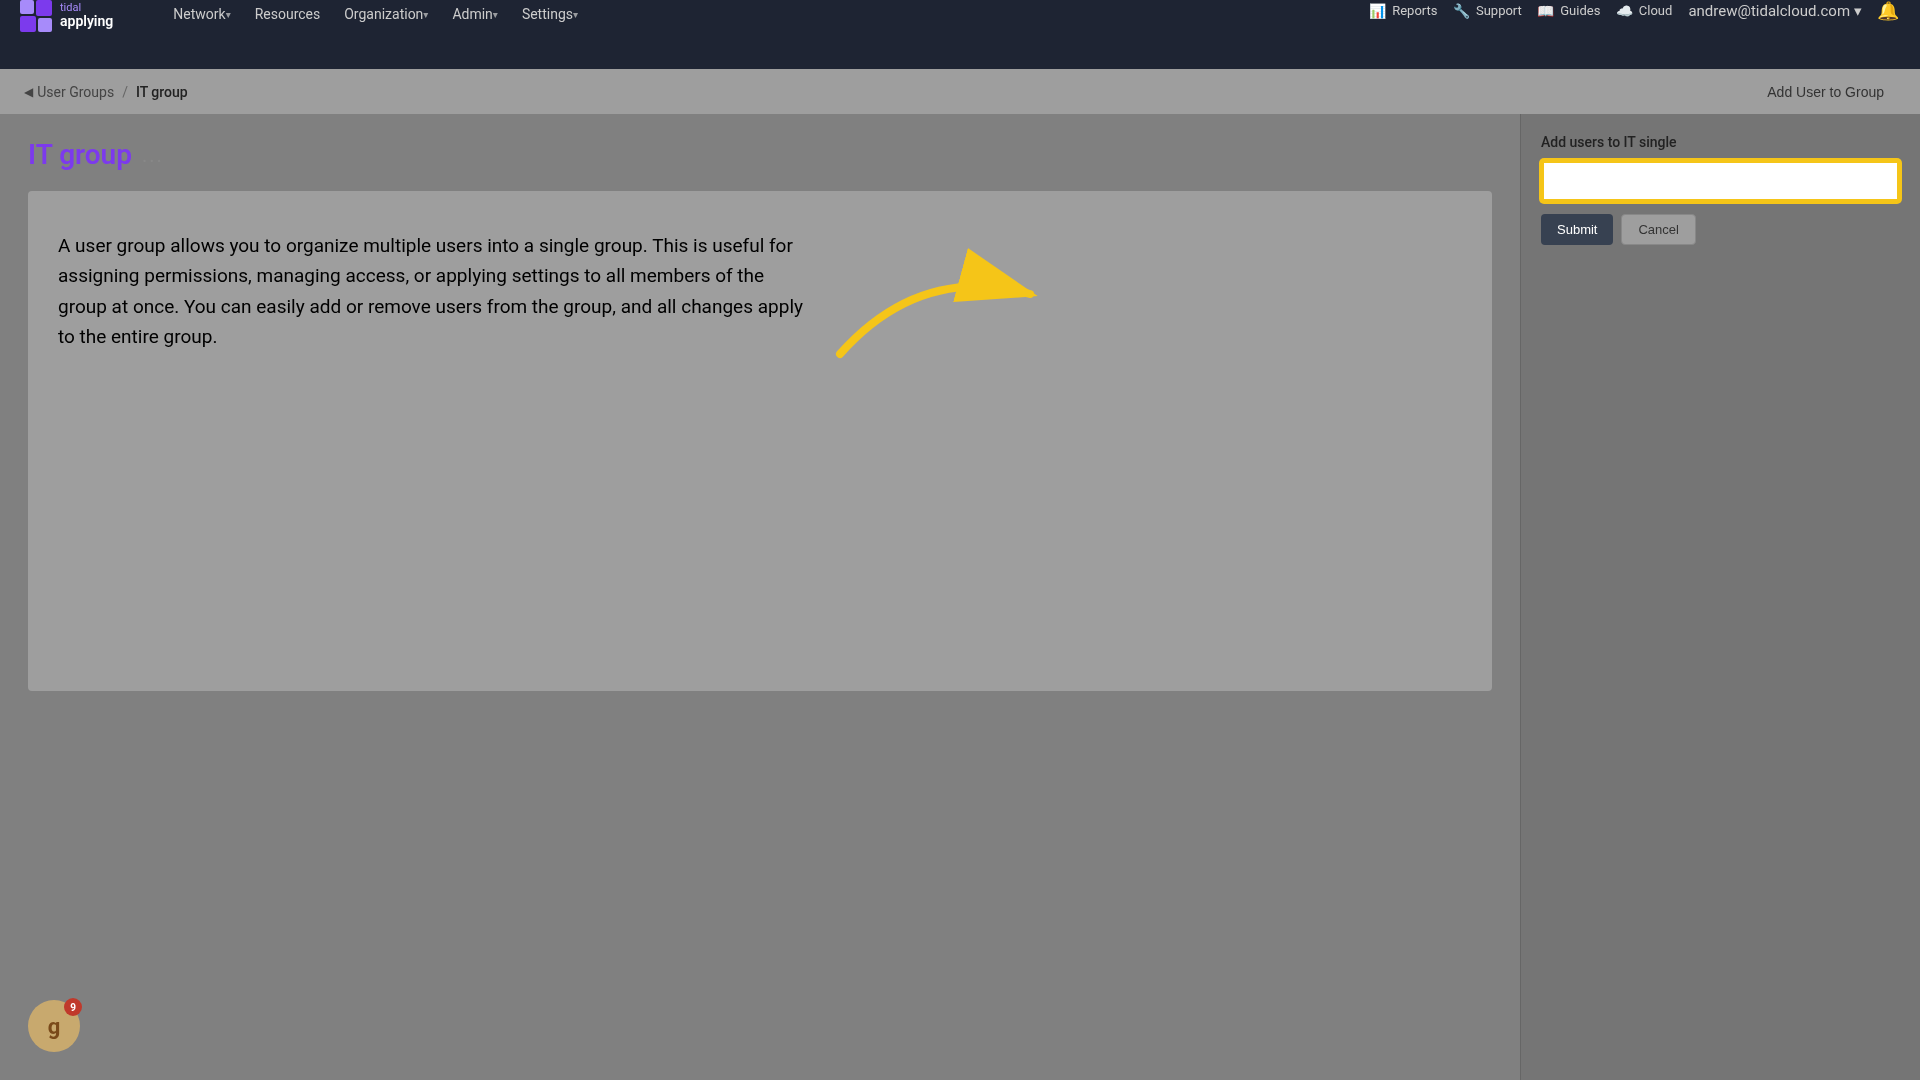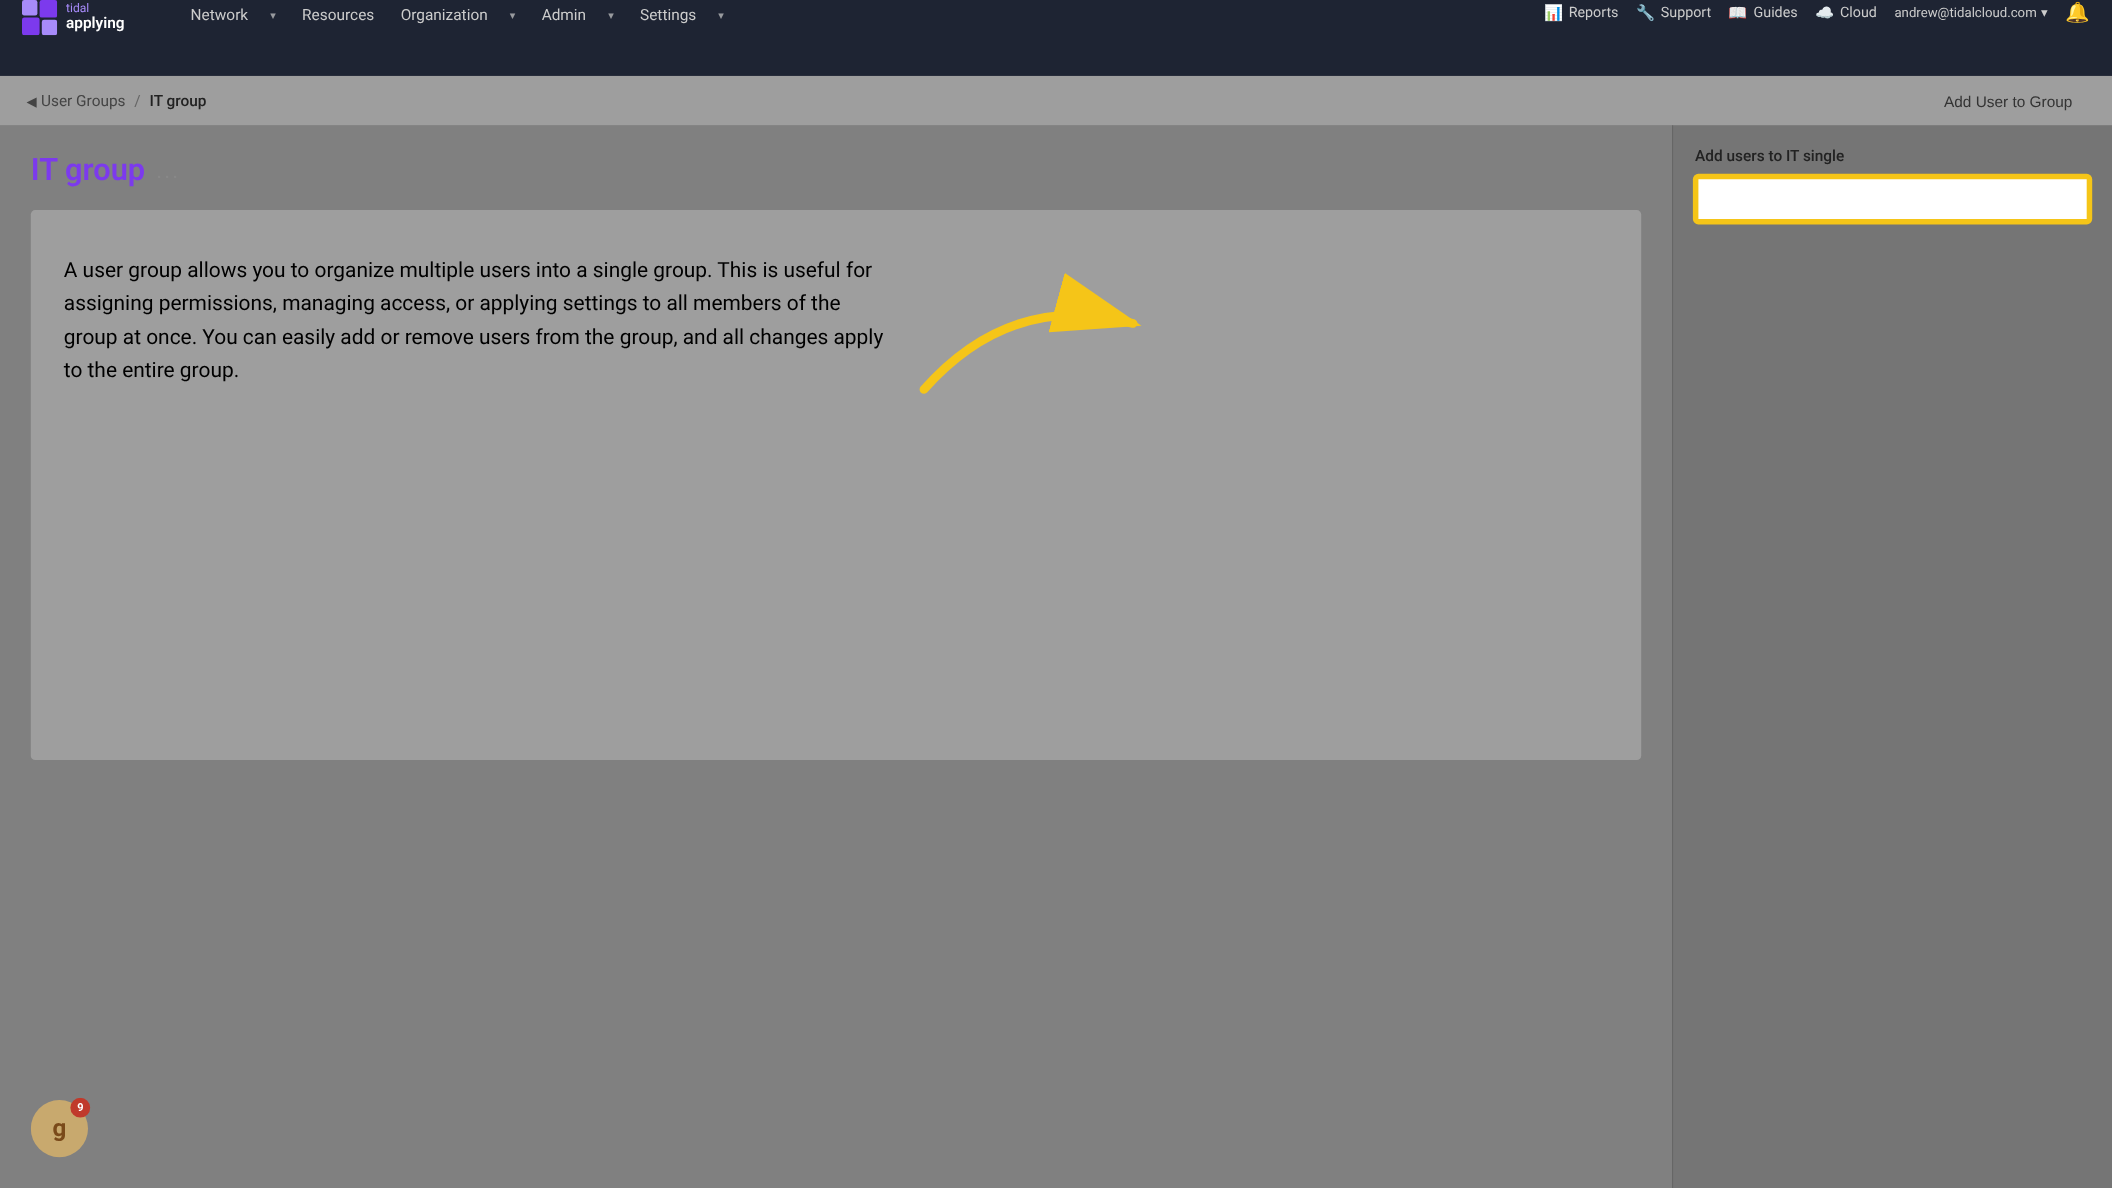--- a/index.html
+++ b/index.html
@@ -54,21 +54,21 @@
       gap: 4px;
       flex: 1;
     }
     .nav-item {
       color: #ccc;
       font-size: 14px;
       padding: 6px 10px;
       cursor: pointer;
       display: flex;
       align-items: center;
-      gap: 20px;
+      gap: 0;
       border-radius: 4px;
       white-space: nowrap;
     }
     .nav-item .chevron {
       font-size: 10px;
       opacity: 0.7;
     }
     .nav-right {
       display: flex;
       align-items: center;
@@ -80,21 +80,21 @@
       display: flex;
       align-items: center;
       gap: 5px;
       cursor: pointer;
     }
     .nav-right-item .icon-small {
       font-size: 14px;
     }
     .user-email {
       color: #ccc;
-      font-size: 12px;
+      font-size: 15px;
       display: flex;
       align-items: center;
       gap: 4px;
       cursor: pointer;
     }
     .bell-icon {
       color: #ccc;
       font-size: 18px;
       cursor: pointer;
     }
@@ -399,20 +399,24 @@
       <marker id="arrowhead" markerWidth="10" markerHeight="7" refX="9" refY="3.5" orient="auto">
         <polygon points="0 0, 10 3.5, 0 7" fill="#f5c518"></polygon>
       </marker>
     </defs>
     <path d="M 40 110 Q 120 20 230 50" stroke="#f5c518" stroke-width="8" fill="none" marker-end="url(#arrowhead)" stroke-linecap="round"></path>
   </svg>
 
   <div class="sidebar-panel">
     <div class="sidebar-label">Add users to IT single</div>
     <input class="add-users-input" type="text" placeholder="" style="">
+    <div class="sidebar-buttons">
+      <button class="btn-submit">Submit</button>
+      <button class="btn-cancel">Cancel</button>
+    </div>
   </div>
 
 </div>
 
 <div class="bottom-avatar">
   <div class="avatar-circle">
     <span>g</span>
     <span class="avatar-badge">9</span>
   </div>
 </div>

